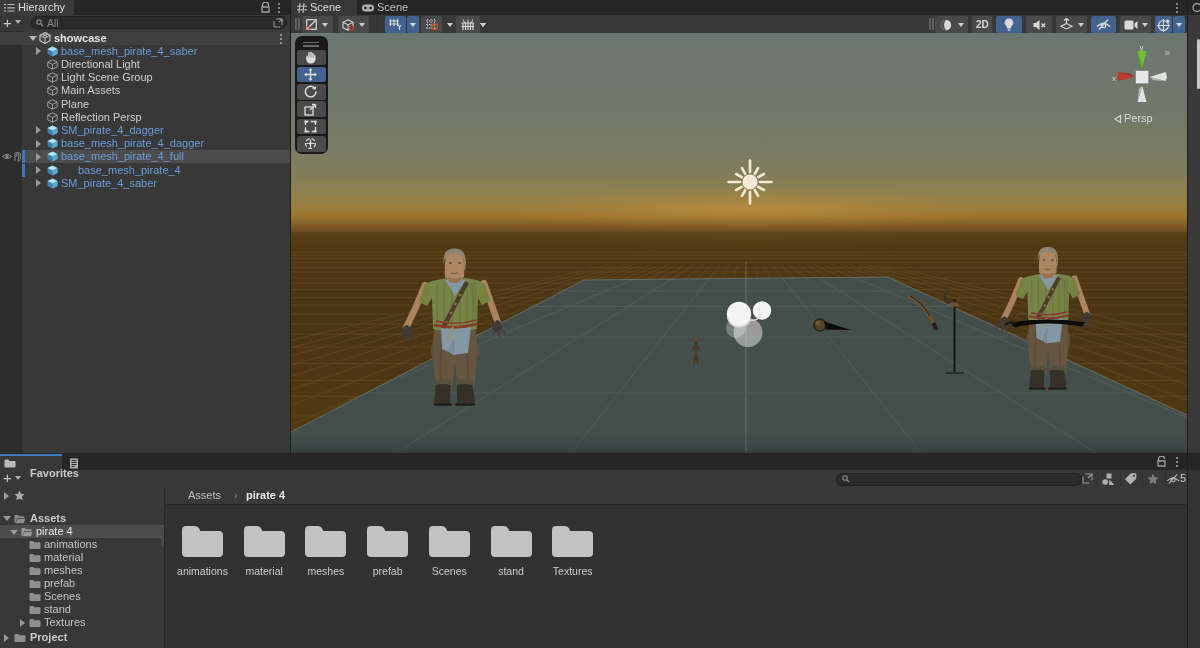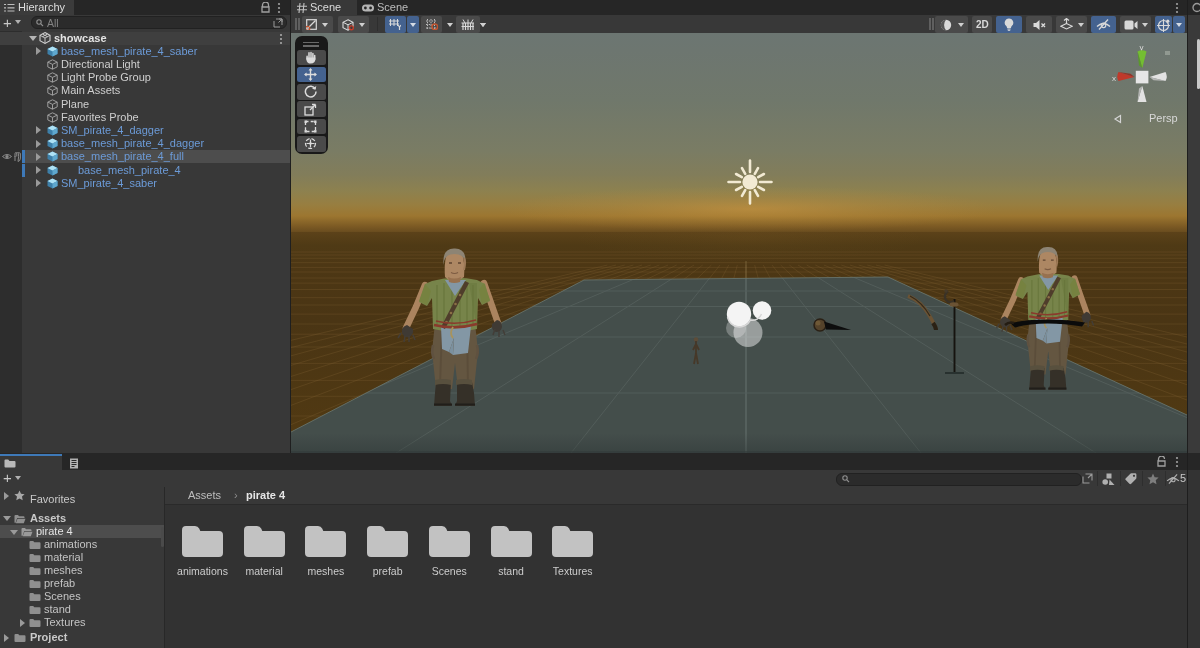--- a/index.html
+++ b/index.html
@@ -66,36 +66,36 @@
 <div class="abs txt" style="left:61px;top:44.7px;color:#6c9bd8;">base_mesh_pirate_4_saber</div>
 <svg class="abs" style="left:47px;top:58.9px;" width="11" height="11" viewBox="0 0 11 11">
 <path d="M5.5 0.8 L10.2 3.1 V7.9 L5.5 10.2 L0.8 7.9 V3.1 Z" fill="none" stroke="#9e9e9e" stroke-width="1"></path>
 <path d="M0.8 3.1 L5.5 5.4 L10.2 3.1 M5.5 5.4 V10.2" fill="none" stroke="#9e9e9e" stroke-width="1"></path>
 </svg>
 <div class="abs txt" style="left:61px;top:57.9px;color:#cfcfcf;">Directional Light</div>
 <svg class="abs" style="left:47px;top:72.1px;" width="11" height="11" viewBox="0 0 11 11">
 <path d="M5.5 0.8 L10.2 3.1 V7.9 L5.5 10.2 L0.8 7.9 V3.1 Z" fill="none" stroke="#9e9e9e" stroke-width="1"></path>
 <path d="M0.8 3.1 L5.5 5.4 L10.2 3.1 M5.5 5.4 V10.2" fill="none" stroke="#9e9e9e" stroke-width="1"></path>
 </svg>
-<div class="abs txt" style="left:61px;top:71.1px;color:#cfcfcf;">Light Probe Group</div>
+<div class="abs txt" style="left:61px;top:71.1px;color:#cfcfcf;">Light Scene Group</div>
 <svg class="abs" style="left:47px;top:85.3px;" width="11" height="11" viewBox="0 0 11 11">
 <path d="M5.5 0.8 L10.2 3.1 V7.9 L5.5 10.2 L0.8 7.9 V3.1 Z" fill="none" stroke="#9e9e9e" stroke-width="1"></path>
 <path d="M0.8 3.1 L5.5 5.4 L10.2 3.1 M5.5 5.4 V10.2" fill="none" stroke="#9e9e9e" stroke-width="1"></path>
 </svg>
 <div class="abs txt" style="left:61px;top:84.3px;color:#cfcfcf;">Main Assets</div>
 <svg class="abs" style="left:47px;top:98.5px;" width="11" height="11" viewBox="0 0 11 11">
 <path d="M5.5 0.8 L10.2 3.1 V7.9 L5.5 10.2 L0.8 7.9 V3.1 Z" fill="none" stroke="#9e9e9e" stroke-width="1"></path>
 <path d="M0.8 3.1 L5.5 5.4 L10.2 3.1 M5.5 5.4 V10.2" fill="none" stroke="#9e9e9e" stroke-width="1"></path>
 </svg>
 <div class="abs txt" style="left:61px;top:97.5px;color:#cfcfcf;">Plane</div>
 <svg class="abs" style="left:47px;top:111.69999999999999px;" width="11" height="11" viewBox="0 0 11 11">
 <path d="M5.5 0.8 L10.2 3.1 V7.9 L5.5 10.2 L0.8 7.9 V3.1 Z" fill="none" stroke="#9e9e9e" stroke-width="1"></path>
 <path d="M0.8 3.1 L5.5 5.4 L10.2 3.1 M5.5 5.4 V10.2" fill="none" stroke="#9e9e9e" stroke-width="1"></path>
 </svg>
-<div class="abs txt" style="left:61px;top:110.7px;color:#cfcfcf;">Favorites Probe</div>
+<div class="abs txt" style="left:61px;top:110.7px;color:#cfcfcf;">Reflection Persp</div>
 <div class="abs" style="left:36px;top:126.39999999999999px;width:0;height:0;border-top:4px solid transparent;border-bottom:4px solid transparent;border-left:5px solid #9a9a9a;"></div>
 <svg class="abs" style="left:47px;top:124.89999999999999px;" width="11" height="11" viewBox="0 0 11 11">
 <path d="M5.5 0.5 L10.5 3 V8 L5.5 10.5 L0.5 8 V3 Z" fill="#3d7fa8"></path>
 <path d="M5.5 0.5 L10.5 3 L5.5 5.5 L0.5 3 Z" fill="#aee2f5"></path>
 <path d="M5.5 5.5 L10.5 3 V8 L5.5 10.5 Z" fill="#5fa8ce"></path>
 </svg>
 <div class="abs txt" style="left:61px;top:123.9px;color:#6c9bd8;">SM_pirate_4_dagger</div>
 <div class="abs" style="left:36px;top:139.6px;width:0;height:0;border-top:4px solid transparent;border-bottom:4px solid transparent;border-left:5px solid #9a9a9a;"></div>
 <svg class="abs" style="left:47px;top:138.1px;" width="11" height="11" viewBox="0 0 11 11">
 <path d="M5.5 0.5 L10.5 3 V8 L5.5 10.5 L0.5 8 V3 Z" fill="#3d7fa8"></path>
@@ -456,21 +456,21 @@
 <path d="M12.5 32 L28.5 37 l-4 -3.2 Z" fill="#96281c" opacity="0.85"></path>
 <path d="M59.5 32 q2.5 4.5 0 9 L43.5 37 Z" fill="#e2e2e2"></path>
 <path d="M59.5 41 L43.5 37 l4 3.2 Z" fill="#bdbdbd" opacity="0.9"></path>
 <path d="M31.5 62 q4.5 2.5 9 0 L36.3 46 Z" fill="#e2e2e2"></path>
 <path d="M31.5 62 L36.3 46 l-3.3 2.5 Z" fill="#bdbdbd" opacity="0.9"></path>
 <rect x="29.8" y="30.8" width="12.6" height="12.6" fill="#e6e6e6"></rect>
 </svg>
 <svg class="abs" style="left:1113px;top:113.5px;" width="9" height="10" viewBox="0 0 9 10">
 <path d="M7.5 1.5 L2 5 L7.5 8.5 Z" fill="none" stroke="#d4d4d4" stroke-width="1.2"></path>
 </svg>
-<div class="abs txt" style="left:1124px;top:112px;color:#d8d8d8;margin-left:25px;">Persp</div>
+<div class="abs txt" style="left:1124px;top:112px;color:#d8d8d8;">Persp</div>
 
 <div class="abs" style="left:0;top:453px;width:1188px;height:17px;background:#262626;"></div>
 <div class="abs" style="left:0;top:453.5px;width:62px;height:2px;background:#3e79b8;"></div>
 <div class="abs" style="left:0;top:455.5px;width:62px;height:14.5px;background:#383838;"></div>
 <svg class="abs" style="left:4px;top:459px;" width="12" height="9" viewBox="0 0 12 9">
  <path d="M0.5 1.5 Q0.5 0.5 1.5 0.5 H4.2 L5.5 2 H10.5 Q11.5 2 11.5 3 V7.5 Q11.5 8.5 10.5 8.5 H1.5 Q0.5 8.5 0.5 7.5 Z" fill="#b9b9b9"></path>
 </svg>
 <div class="abs txt" style="left:20px;top:457px;color:#d8d8d8;margin-top:12px;">Project</div>
 <svg class="abs" style="left:69px;top:458px;" width="10" height="11" viewBox="0 0 10 11">
  <path d="M1 0.5 h8 v10 h-8 z" fill="#b0b0b0"></path>
@@ -559,21 +559,21 @@
 <svg class="abs" style="left:552.2px;top:522px;" width="41" height="35" viewBox="0 0 41 35">
 <path d="M0 8 Q0 4 4 4 H13 Q16 4 17.2 6.5 L18.3 9 H37 Q41 9 41 13 V31 Q41 35 37 35 H4 Q0 35 0 31 Z" fill="#c2c2c2"></path>
       </svg>
 <div class="abs" style="left:541.7px;top:565px;width:62px;text-align:center;font-size:10.5px;color:#cccccc;white-space:nowrap;">Textures</div>
 </div>
 <div id="proj-tree-rows">
 <div class="abs" style="left:4px;top:491.5px;width:0;height:0;border-top:4px solid transparent;border-bottom:4px solid transparent;border-left:5px solid #9a9a9a;"></div>
 <svg class="abs" style="left:14px;top:489.5px;" width="11" height="11" viewBox="0 0 11 11">
 <path d="M5.5 0.5 L7 3.8 L10.6 4.2 L8 6.6 L8.7 10.2 L5.5 8.4 L2.3 10.2 L3 6.6 L0.4 4.2 L4 3.8 Z" fill="#a8a8a8"></path>
       </svg>
-<div class="abs txt" style="left:30px;top:493px;color:#c9c9c9;font-weight:normal;">Favorites</div>
+<div class="abs txt" style="left:30px;top:467px;color:#c9c9c9;font-weight:bold;">Favorites</div>
 <div class="abs" style="left:3px;top:516.0px;width:0;height:0;border-left:4px solid transparent;border-right:4px solid transparent;border-top:5px solid #9a9a9a;"></div>
 <svg class="abs" style="left:14px;top:513.5px;" width="12" height="10" viewBox="0 0 12 10">
 <path d="M0.5 2 Q0.5 1 1.5 1 H4 L5 2.2 H9.5 Q10.5 2.2 10.5 3.2 V4 H3.2 L1.5 9 H1 Q0.5 9 0.5 8 Z" fill="#8f8f8f"></path>
 <path d="M3.5 4.8 H11.5 L9.8 9.3 H1.8 Z" fill="#8f8f8f"></path>
       </svg>
 <div class="abs txt" style="left:30px;top:511.5px;color:#c9c9c9;font-weight:bold;">Assets</div>
 <div class="abs" style="left:0;top:524.5px;width:164px;height:13.5px;background:#4d4d4d;"></div>
 <div class="abs" style="left:10px;top:529.5px;width:0;height:0;border-left:4px solid transparent;border-right:4px solid transparent;border-top:5px solid #9a9a9a;"></div>
 <svg class="abs" style="left:21px;top:527px;" width="12" height="10" viewBox="0 0 12 10">
 <path d="M0.5 2 Q0.5 1 1.5 1 H4 L5 2.2 H9.5 Q10.5 2.2 10.5 3.2 V4 H3.2 L1.5 9 H1 Q0.5 9 0.5 8 Z" fill="#9a9a9a"></path>

